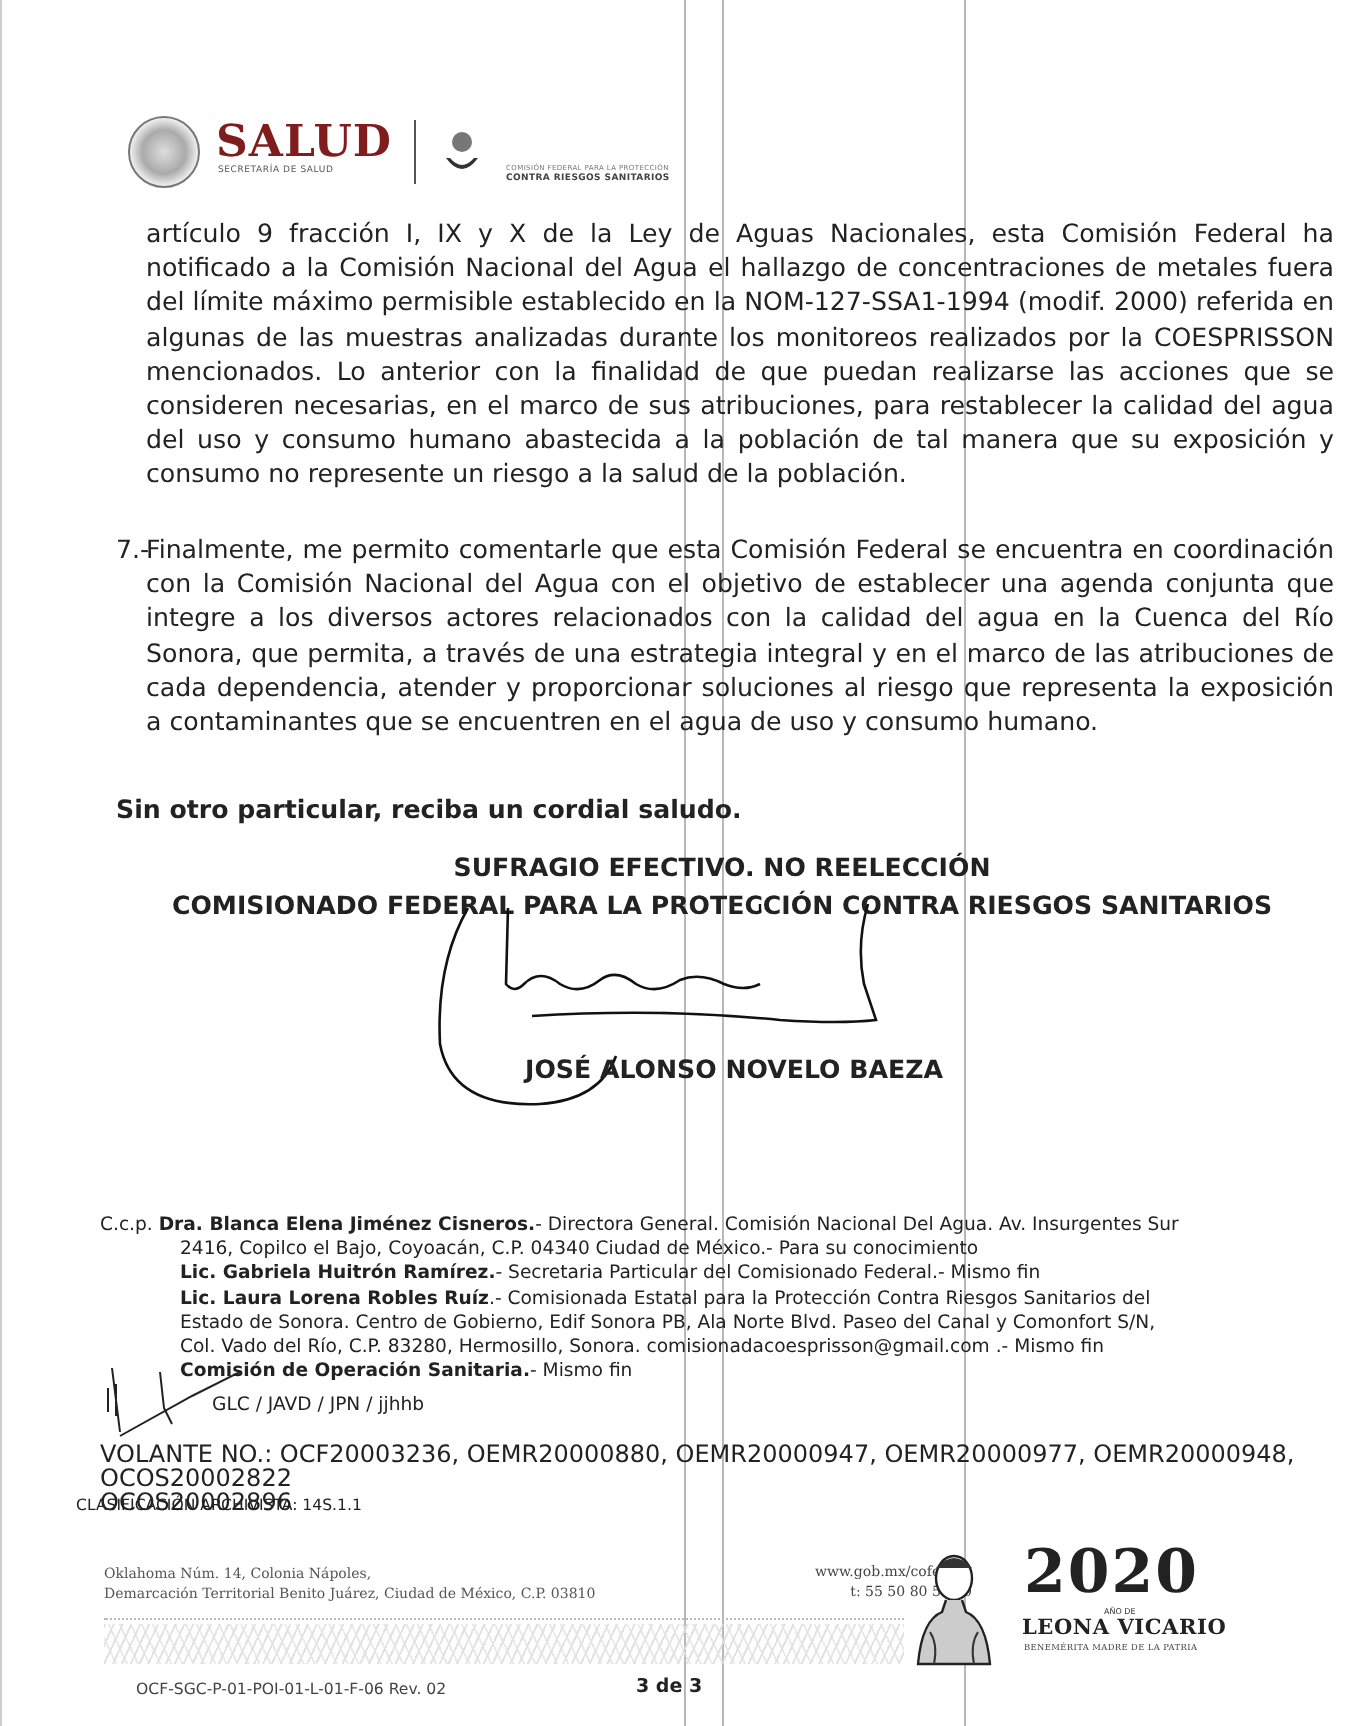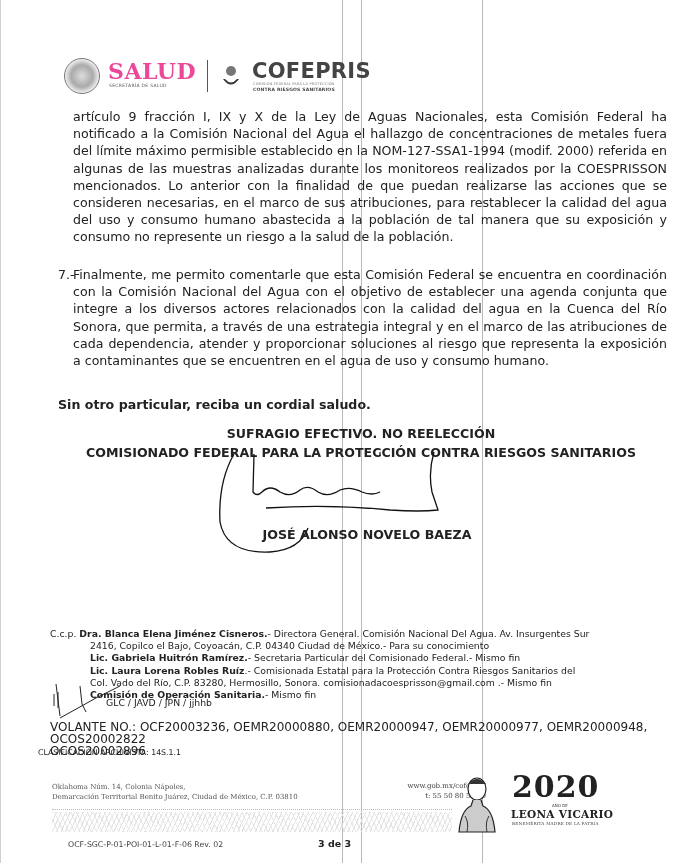--- a/index.html
+++ b/index.html
@@ -11,21 +11,21 @@
     .vline.l0 { left: 0; background:#bbb; }
     .vline.l1 { left: 342px; }
     .vline.l2 { left: 361px; }
     .vline.l3 { left: 482px; }
 
     
     .header { position: absolute; top: 58px; left: 60px; height: 36px; width: 330px; }
     .seal { position: absolute; left: 4px; top: 0; width: 34px; height: 34px; border-radius: 50%;
             border: 1px solid #777; background: radial-gradient(circle,#ddd 0,#aaa 45%,#eee 70%,#bbb 100%); }
     .salud { position: absolute; left: 48px; top: 0; font-family: "DejaVu Serif", serif; font-weight: bold;
-             font-size: 22px; letter-spacing: 0.5px; color: #ec4899; text-align: right; }
+             font-size: 22px; letter-spacing: 0.5px; color: #7f1d1d; text-align: right; }
     .salud-sub { position: absolute; left: 49px; top: 25px; font-size: 4.5px; color: #555; letter-spacing: 0.3px; }
     .hsep { position: absolute; left: 147px; top: 2px; width: 1px; height: 32px; background: #555; }
     .cof-logo { position: absolute; left: 162px; top: 6px; width: 18px; height: 26px; }
     .cofepris { position: absolute; left: 192px; top: 1px; font-family: "DejaVu Sans", sans-serif; font-weight: bold;
                 font-size: 21px; color: #444; letter-spacing: 0.3px; }
     .cof-sub1 { position: absolute; left: 193px; top: 24px; font-size: 3.5px; color: #777; letter-spacing: 0.2px; }
     .cof-sub2 { position: absolute; left: 193px; top: 29px; font-size: 4.5px; color: #444; font-weight: bold; letter-spacing: 0.2px; }
 
     
     .para { position: absolute; font-size: 12.6px; line-height: 17.2px; text-align: justify; color: #222; }
@@ -35,21 +35,21 @@
     .p2 .txt { display: block; margin-left: 15px; }
     .closing { position: absolute; left: 58px; top: 397px; font-size: 12.6px; color: #222; font-weight: bold; }
     .center-b { position: absolute; left: 0; width: 674px; text-align: center; font-weight: bold; font-size: 12.6px; color: #222; }
     .motto { top: 426px; left: 24px; }
     .title { top: 445px; left: 24px; }
     .signer { top: 527px; left: 30px; }
 
     .signature { position: absolute; left: 190px; top: 452px; width: 280px; height: 110px; }
 
     
-    .ccp { position: absolute; left: 50px; top: 628px; width: 600px; font-size: 9.3px; line-height: 12.2px; color: #222; }
+    .ccp { position: absolute; left: 50px; top: 607px; width: 600px; font-size: 9.3px; line-height: 12.2px; color: #222; }
     .ccp .row { white-space: nowrap; }
     .ccp .indent { padding-left: 40px; }
     .ccp b { font-weight: bold; }
     .initials { position: absolute; left: 62px; top: 697px; font-size: 9.3px; color: #222; margin-left: 44px; }
     .initial-marks { position: absolute; left: 50px; top: 684px; width: 70px; height: 40px; }
     .volante { position: absolute; left: 50px; top: 721px; font-size: 12px; line-height: 12.2px; color: #222; }
     .clasif { position: absolute; left: 38px; top: 748px; font-size: 7.8px; color: #222; }
 
     
     .foot-addr { position: absolute; left: 52px; top: 783px; font-family: "DejaVu Serif", serif; font-size: 7px; line-height: 9.5px; color: #555; }
@@ -76,21 +76,20 @@
 
 <div class="header">
   <div class="seal"></div>
   <div class="salud">SALUD</div>
   <div class="salud-sub">SECRETARÍA DE SALUD</div>
   <div class="hsep"></div>
   <svg class="cof-logo" viewBox="0 0 18 26">
     <circle cx="9" cy="7" r="5" fill="#777"></circle>
     <path d="M1 15 Q9 26 17 15 L15 15 Q9 22 3 15 Z" fill="#333"></path>
   </svg>
-  <div class="cofepris">COFEPRIS</div>
   <div class="cof-sub1">COMISIÓN FEDERAL PARA LA PROTECCIÓN</div>
   <div class="cof-sub2">CONTRA RIESGOS SANITARIOS</div>
 </div>
 
 <div class="para p1">artículo 9 fracción I, IX y X de la Ley de Aguas Nacionales, esta Comisión Federal ha notificado a la Comisión Nacional del Agua el hallazgo de concentraciones de metales fuera del límite máximo permisible establecido en la NOM-127-SSA1-1994 (modif. 2000) referida en algunas de las muestras analizadas durante los monitoreos realizados por la COESPRISSON mencionados. Lo anterior con la finalidad de que puedan realizarse las acciones que se consideren necesarias, en el marco de sus atribuciones, para restablecer la calidad del agua del uso y consumo humano abastecida a la población de tal manera que su exposición y consumo no represente un riesgo a la salud de la población.</div>
 
 <div class="para p2">
   <span class="num">7.-</span>
   <span class="txt">Finalmente, me permito comentarle que esta Comisión Federal se encuentra en coordinación con la Comisión Nacional del Agua con el objetivo de establecer una agenda conjunta que integre a los diversos actores relacionados con la calidad del agua en la Cuenca del Río Sonora, que permita, a través de una estrategia integral y en el marco de las atribuciones de cada dependencia, atender y proporcionar soluciones al riesgo que representa la exposición a contaminantes que se encuentren en el agua de uso y consumo humano.</span>
 </div>
@@ -114,20 +113,21 @@
     <span>C.c.p.</span>
     <b>Dra. Blanca Elena Jiménez Cisneros.</b><span>- Directora General. Comisión Nacional Del Agua. Av. Insurgentes Sur</span>
   </div>
   <div class="row indent">2416, Copilco el Bajo, Coyoacán, C.P. 04340 Ciudad de México.- Para su conocimiento</div>
   <div class="row indent">
     <b>Lic. Gabriela Huitrón Ramírez.</b><span>- Secretaria Particular del Comisionado Federal.- Mismo fin</span>
   </div>
   <div class="row indent">
     <b>Lic. Laura Lorena Robles Ruíz</b><span>.- Comisionada Estatal para la Protección Contra Riesgos Sanitarios del</span>
   </div>
+  <div class="row indent">Estado de Sonora. Centro de Gobierno, Edif Sonora PB, Ala Norte Blvd. Paseo del Canal y Comonfort S/N,</div>
   <div class="row indent">Col. Vado del Río, C.P. 83280, Hermosillo, Sonora.   comisionadacoesprisson@gmail.com  .- Mismo fin</div>
   <div class="row indent">
     <b>Comisión de Operación Sanitaria.</b><span>- Mismo fin</span>
   </div>
 </div>
 
 <svg class="initial-marks" viewBox="0 0 70 40">
   <path d="M6 0 L10 32 M4 10 L4 22 M8 8 L8 24" stroke="#222" stroke-width="1" fill="none"></path>
   <path d="M10 34 L46 14 L70 2" stroke="#222" stroke-width="1" fill="none"></path>
   <path d="M30 2 L32 20 L36 28" stroke="#222" stroke-width="1" fill="none"></path>

